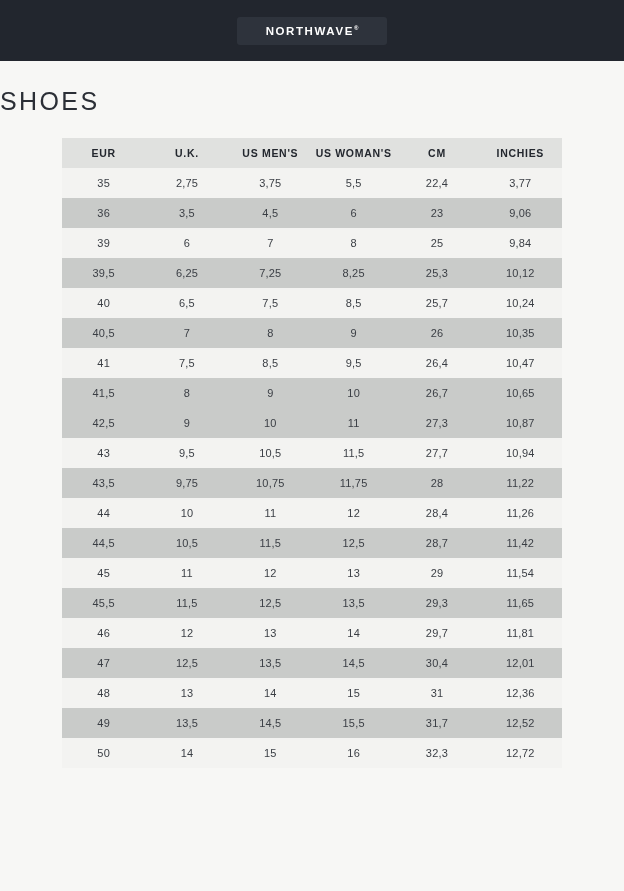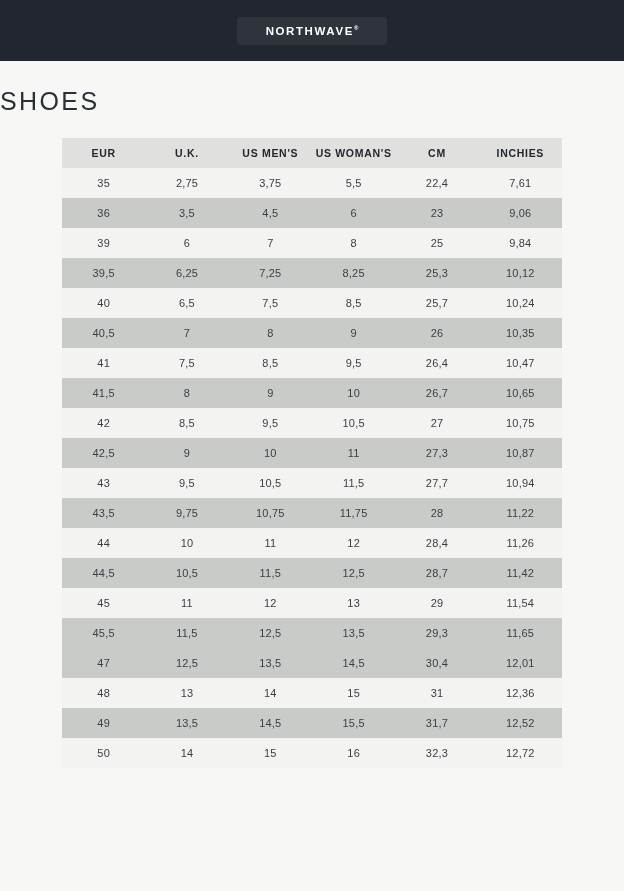--- a/index.html
+++ b/index.html
@@ -111,21 +111,21 @@
             <th>INCHIES</th>
           </tr>
       </thead>
       <tbody id="body-rows">
           <tr class="even">
             <td>35</td>
             <td>2,75</td>
             <td>3,75</td>
             <td>5,5</td>
             <td>22,4</td>
-            <td>7,61</td>
+            <td>3,77</td>
           </tr>
           <tr class="odd">
             <td>36</td>
             <td>3,5</td>
             <td>4,5</td>
             <td>6</td>
             <td>23</td>
             <td>9,06</td>
           </tr>
           <tr class="even">
@@ -169,28 +169,20 @@
             <td>10,47</td>
           </tr>
           <tr class="odd">
             <td>41,5</td>
             <td>8</td>
             <td>9</td>
             <td>10</td>
             <td>26,7</td>
             <td>10,65</td>
           </tr>
-          <tr class="even">
-            <td>42</td>
-            <td>8,5</td>
-            <td>9,5</td>
-            <td>10,5</td>
-            <td>27</td>
-            <td>10,75</td>
-          </tr>
           <tr class="odd">
             <td>42,5</td>
             <td>9</td>
             <td>10</td>
             <td>11</td>
             <td>27,3</td>
             <td>10,87</td>
           </tr>
           <tr class="even">
             <td>43</td>
@@ -233,20 +225,28 @@
             <td>11,54</td>
           </tr>
           <tr class="odd">
             <td>45,5</td>
             <td>11,5</td>
             <td>12,5</td>
             <td>13,5</td>
             <td>29,3</td>
             <td>11,65</td>
           </tr>
+          <tr class="even">
+            <td>46</td>
+            <td>12</td>
+            <td>13</td>
+            <td>14</td>
+            <td>29,7</td>
+            <td>11,81</td>
+          </tr>
           <tr class="odd">
             <td>47</td>
             <td>12,5</td>
             <td>13,5</td>
             <td>14,5</td>
             <td>30,4</td>
             <td>12,01</td>
           </tr>
           <tr class="even">
             <td>48</td>

